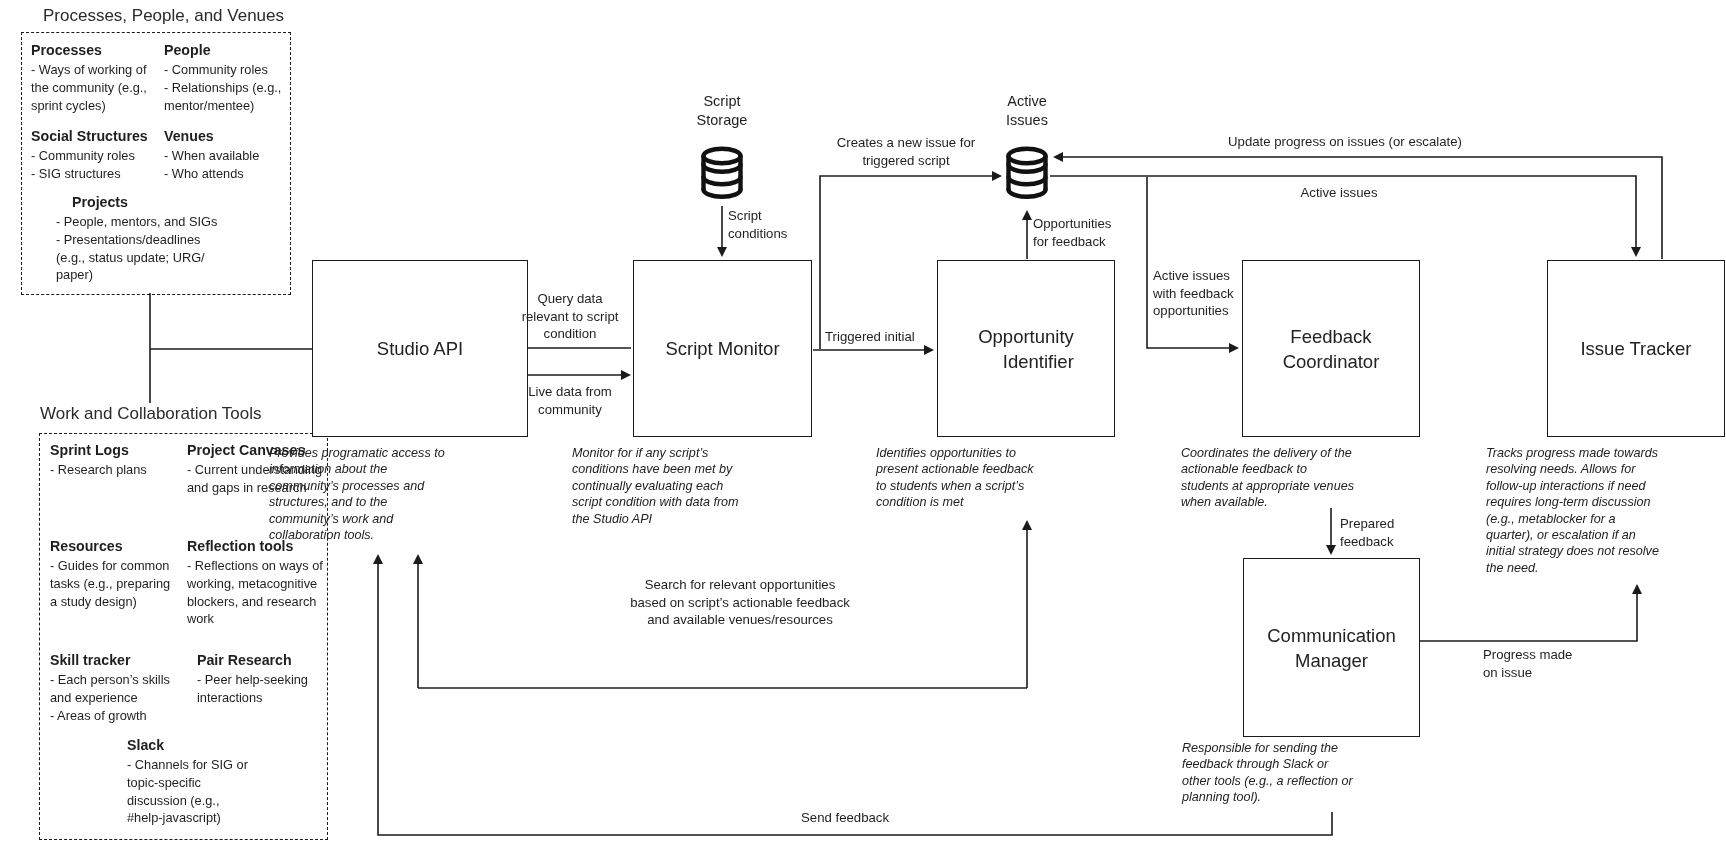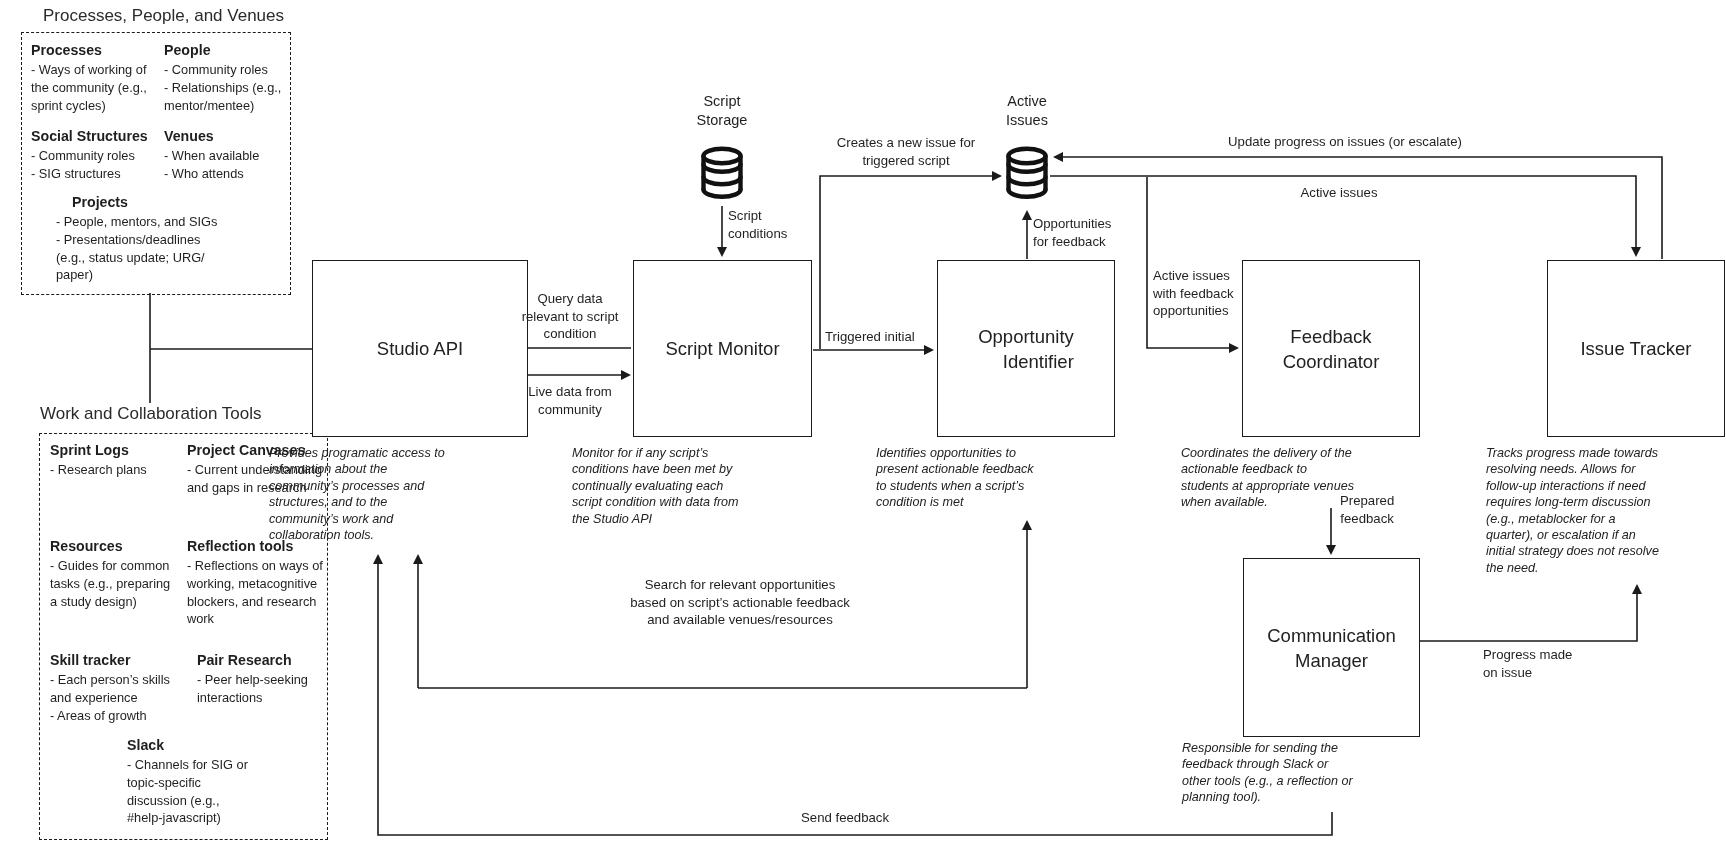--- a/index.html
+++ b/index.html
@@ -218,20 +218,20 @@
 <div class="lbl" style="left:825px; top:328px;">Triggered initial</div>
 <div class="lbl center" style="left:796px; top:134px; width:220px;">Creates a new issue for
 triggered script</div>
 <div class="lbl" style="left:1033px; top:215px;">Opportunities
 for feedback</div>
 <div class="lbl center" style="left:1195px; top:133px; width:300px;">Update progress on issues (or escalate)</div>
 <div class="lbl center" style="left:1239px; top:184px; width:200px;">Active issues</div>
 <div class="lbl" style="left:1153px; top:267px;">Active issues
 with feedback
 opportunities</div>
-<div class="lbl" style="left:1340px; top:492px;text-align:center;">Prepared
+<div class="lbl" style="left:1340px; top:515px;">Prepared
 feedback</div>
 <div class="lbl" style="left:1483px; top:646px;">Progress made
 on issue</div>
 <div class="lbl center" style="left:590px; top:576px; width:300px;">Search for relevant opportunities
 based on script’s actionable feedback
 and available venues/resources</div>
 <div class="lbl center" style="left:745px; top:809px; width:200px;">Send feedback</div>
 
 </body></html>

